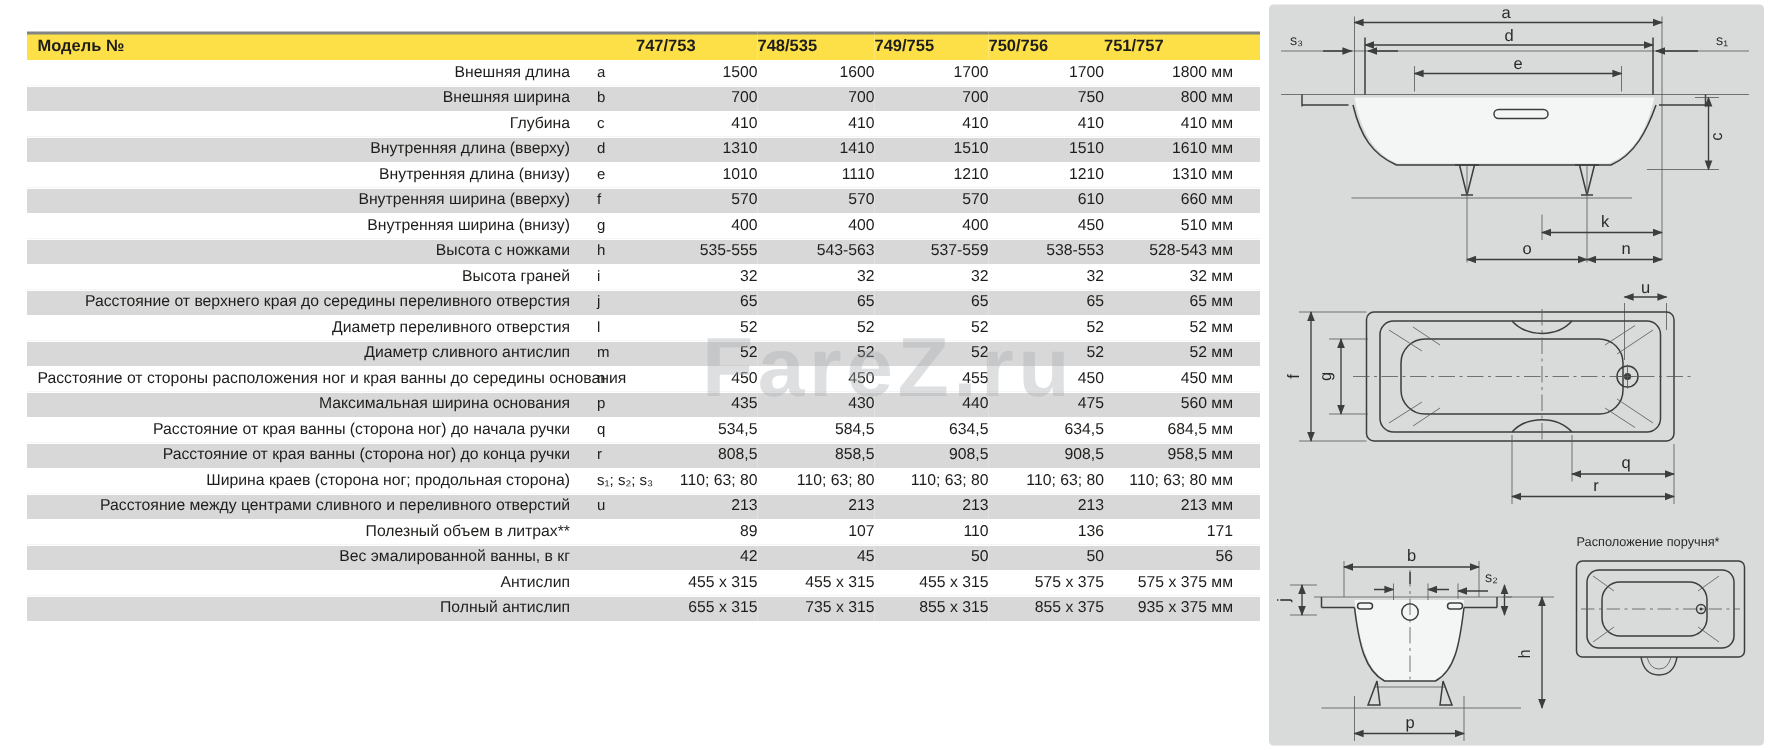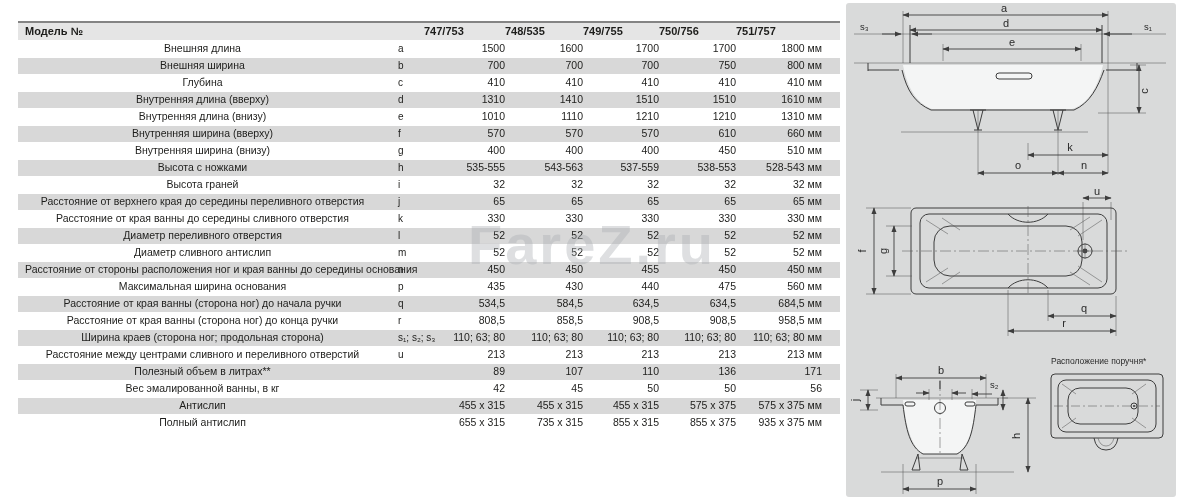--- a/index.html
+++ b/index.html
@@ -16,31 +16,31 @@
     font-size:10.5px;line-height:1;
   }
   table.spec col.c-name{width:362px;}
   table.spec col.c-letter{width:44px;}
   table.spec col.c-v1{width:81px;}
   table.spec col.c-v2{width:78px;}
   table.spec col.c-v3{width:76px;}
   table.spec col.c-v4{width:77px;}
   table.spec col.c-v5{width:104px;}
   table.spec thead tr{
-    background:#e5e5e5;height:18px;
+    background:#fde047;height:18px;
     border-top:2px solid #848484;border-bottom:1px solid #fff;
   }
   table.spec th{font-weight:bold;font-size:11px;padding:0;white-space:nowrap;}
   table.spec th.name{text-align:left;padding-left:7px;}
   table.spec th.val{text-align:left;}
   table.spec th.last{padding-right:16px;}
   table.spec tbody tr{height:17px;border-bottom:1px solid #fff;}
   table.spec tbody tr:nth-of-type(even){background:#d8d8d8;}
   table.spec td{padding:0;white-space:nowrap;overflow:visible;}
-  table.spec td.name{text-align:center;padding-left:7px;}
+  table.spec td.name{text-align:right;padding-left:7px;}
   table.spec td.letter{text-align:left;padding-left:18px;font-size:10px;}
   table.spec td.val{text-align:right;font-size:10.5px;}
   table.spec td.last{padding-right:18px;}
   table.spec tr.bold td{font-weight:normal;}
   
   .watermark{
     position:absolute;left:468px;top:212px;width:300px;
     font-size:56px;font-weight:bold;letter-spacing:3px;
     color:#a9aeb2;opacity:.38;z-index:5;pointer-events:none;
   }
@@ -178,29 +178,20 @@
         <tr>
           <td class="name">Расстояние от верхнего края до середины переливного отверстия</td>
           <td class="letter">j</td>
           <td class="val">65</td>
           <td class="val">65</td>
           <td class="val">65</td>
           <td class="val">65</td>
           <td class="val last">65 мм</td>
         </tr>
 
-        <tr>
-          <td class="name">Расстояние от края ванны до середины сливного отверстия</td>
-          <td class="letter">k</td>
-          <td class="val">330</td>
-          <td class="val">330</td>
-          <td class="val">330</td>
-          <td class="val">330</td>
-          <td class="val last">330 мм</td>
-        </tr>
 
         <tr>
           <td class="name">Диаметр переливного отверстия</td>
           <td class="letter">l</td>
           <td class="val">52</td>
           <td class="val">52</td>
           <td class="val">52</td>
           <td class="val">52</td>
           <td class="val last">52 мм</td>
         </tr>

